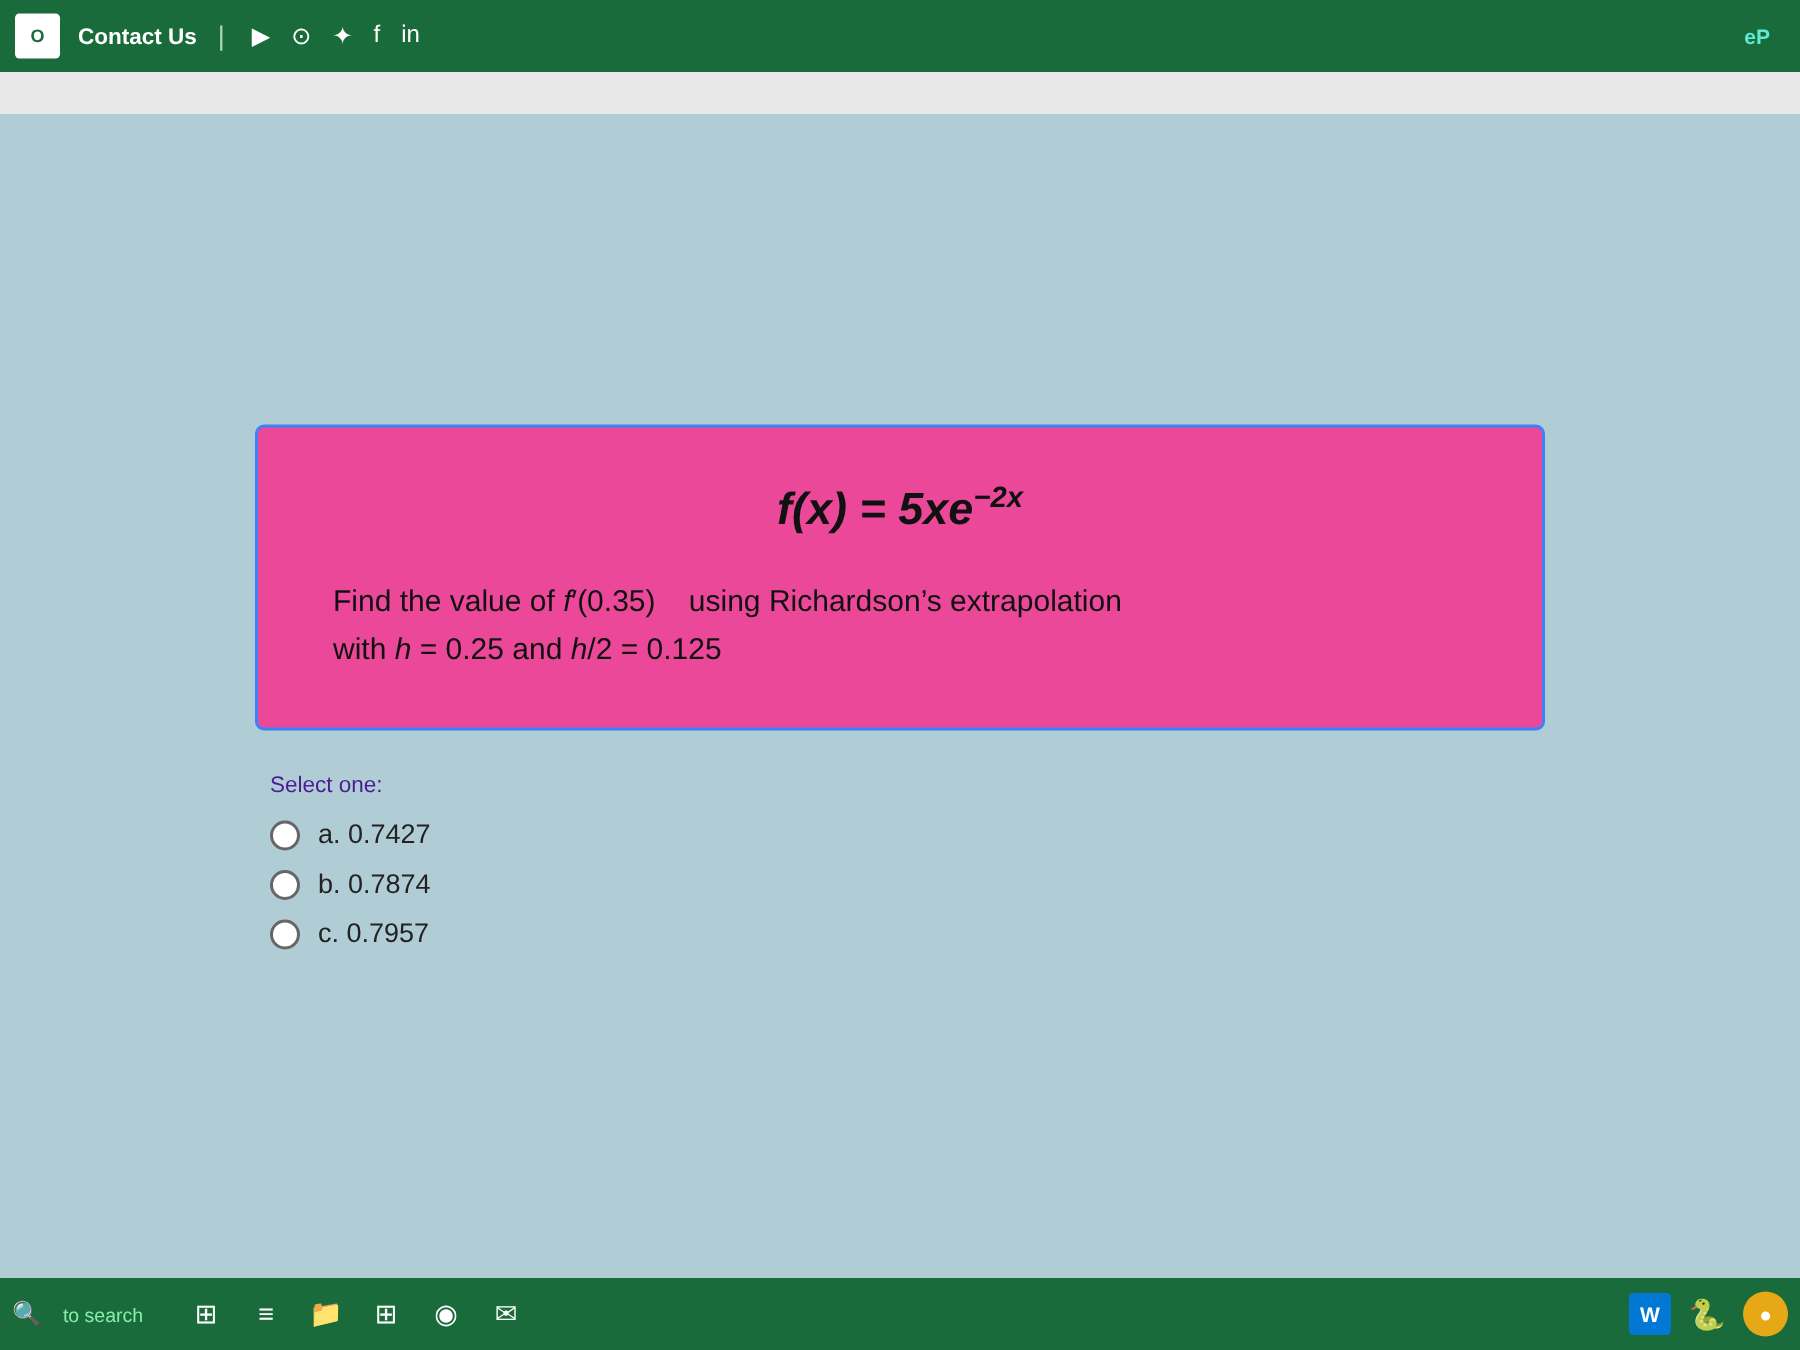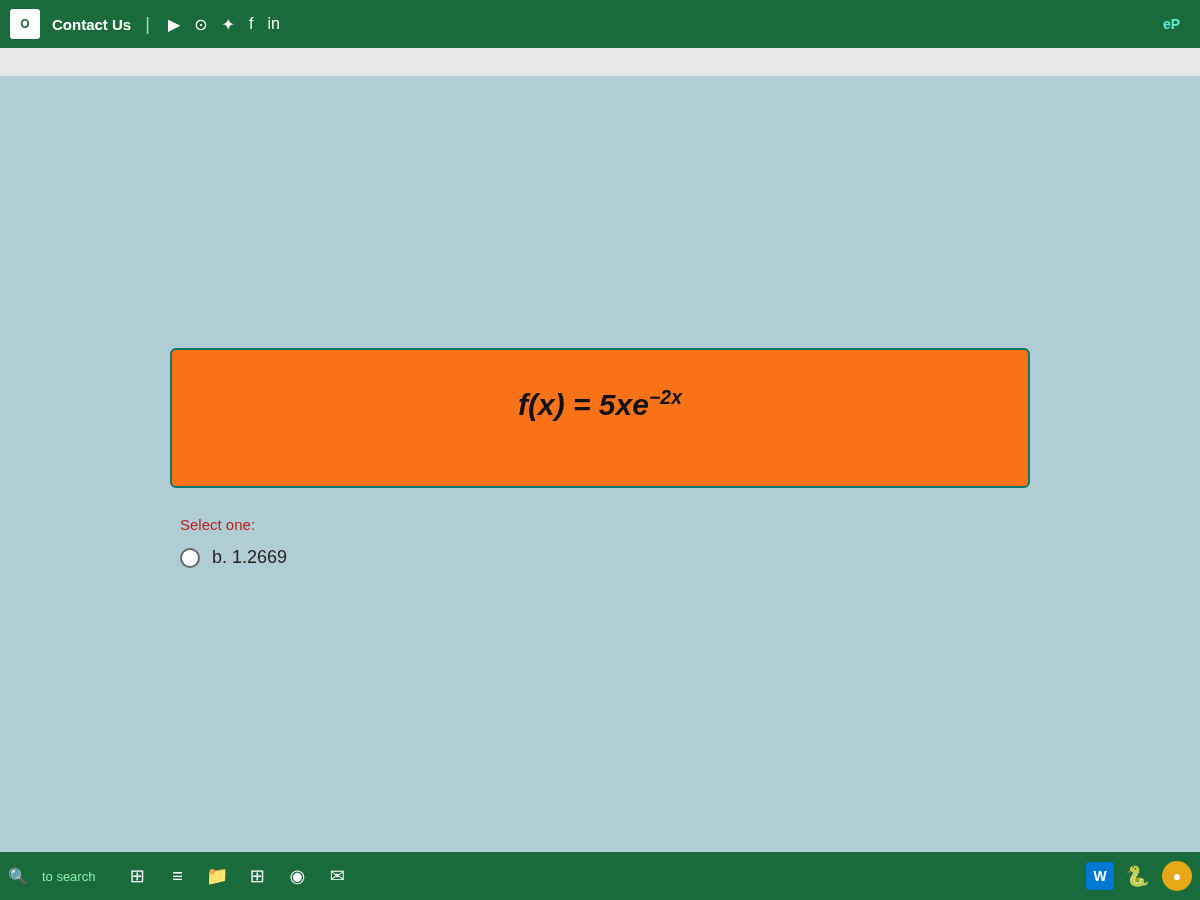--- a/index.html
+++ b/index.html
@@ -84,22 +84,22 @@
       background: #b0ccd4;
       display: flex;
       flex-direction: column;
       align-items: center;
       justify-content: center;
       padding: 20px;
     }
 
     
     .question-card {
-      background: #f97316;
-      border: 2px solid #0f766e;
+      background: #ec4899;
+      border: 2px solid #3b82f6;
       border-radius: 6px;
       padding: 36px 50px 36px 50px;
       width: 860px;
       max-width: 95%;
       margin-bottom: 28px;
     }
 
     .question-formula {
       font-size: 30px;
       font-style: italic;
@@ -122,21 +122,21 @@
 
     
     .answer-section {
       width: 860px;
       max-width: 95%;
       padding-left: 10px;
     }
 
     .select-one-label {
       font-size: 15px;
-      color: #b91c1c;
+      color: #4c1d95;
       margin-bottom: 14px;
       font-weight: 500;
     }
 
     .option-item {
       display: flex;
       align-items: center;
       gap: 12px;
       margin-bottom: 12px;
       cursor: pointer;
@@ -247,31 +247,48 @@
 
 <div class="main-content">
 
   <div class="question-card">
     <div class="question-formula">
       
       <span>
         <i>f</i>(<i>x</i>)&nbsp;=&nbsp;5<i>x</i><i>e</i><sup>−2<i>x</i></sup>
       </span>
     </div>
+    <div class="question-text">
+      <span>
+        Find the value of <i>f</i>′(0.35)&nbsp;&nbsp;&nbsp; using Richardson’s extrapolation
+      </span>
+      <br>
+      <span>
+        with <i>h</i>&nbsp;=&nbsp;0.25 and <i>h</i>/2&nbsp;=&nbsp;0.125
+      </span>
+    </div>
   </div>
 
   <div class="answer-section">
     <div class="select-one-label">Select one:</div>
 
-
     <div class="option-item">
       <input type="radio" class="option-radio" name="answer" style="">
-      <span class="option-label">b. 1.2669</span>
-    </div>
-
+      <span class="option-label">a. 0.7427</span>
+    </div>
+
+    <div class="option-item">
+      <input type="radio" class="option-radio" name="answer" style="">
+      <span class="option-label">b. 0.7874</span>
+    </div>
+
+    <div class="option-item">
+      <input type="radio" class="option-radio" name="answer" style="">
+      <span class="option-label">c. 0.7957</span>
+    </div>
   </div>
 
 </div>
 
 <div class="taskbar">
   <span class="taskbar-search-icon">🔍</span>
   <span class="taskbar-search">to search</span>
 
   <div class="taskbar-icons">
     <div class="taskbar-icon">⊞</div>

